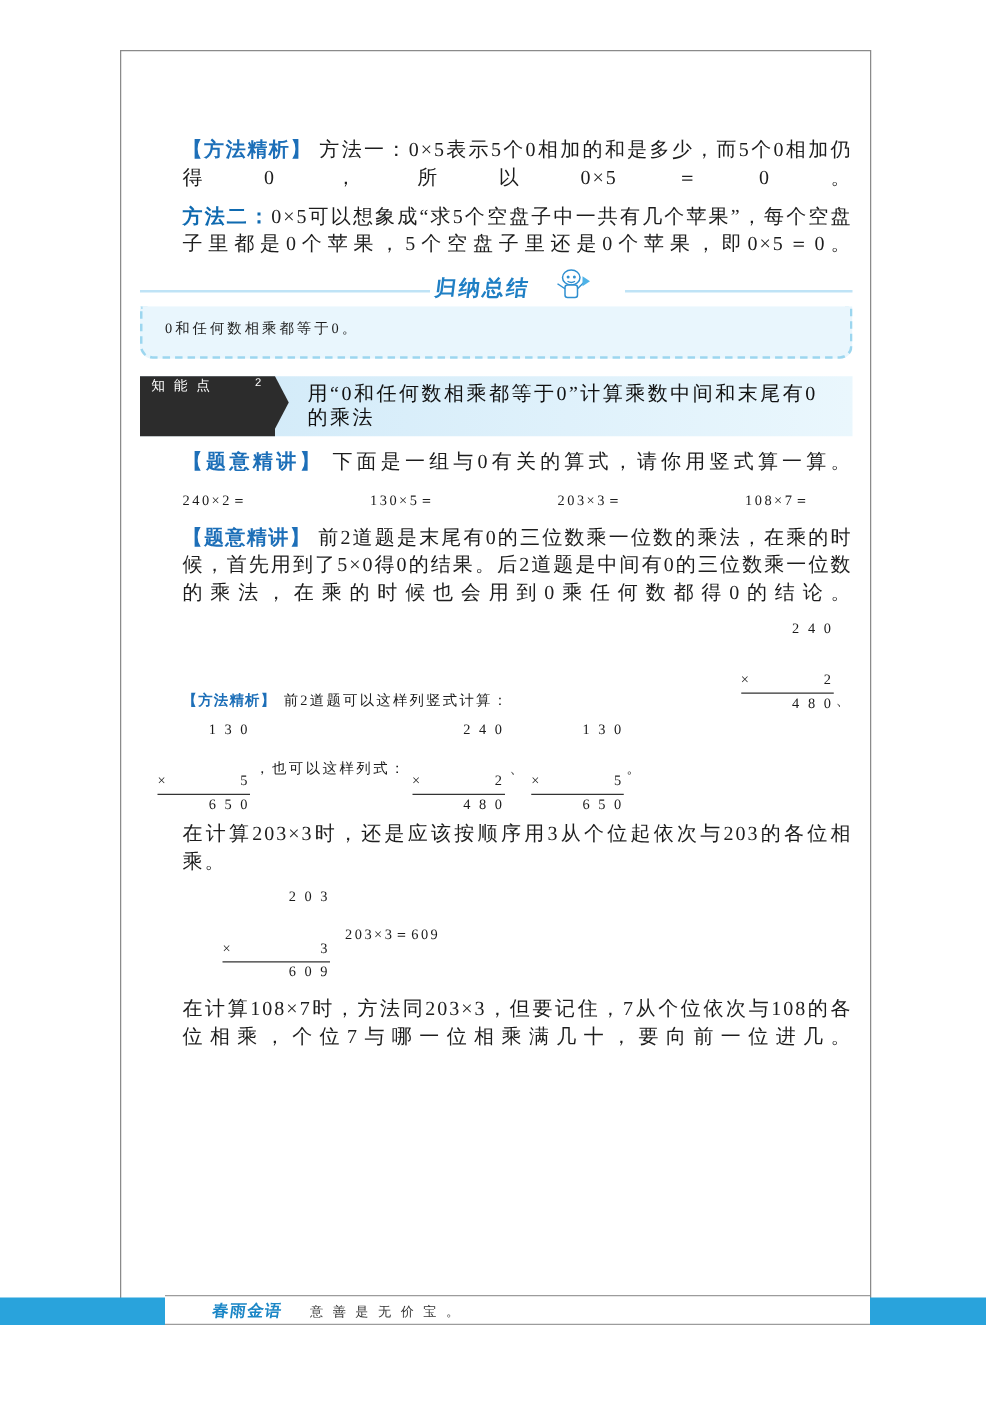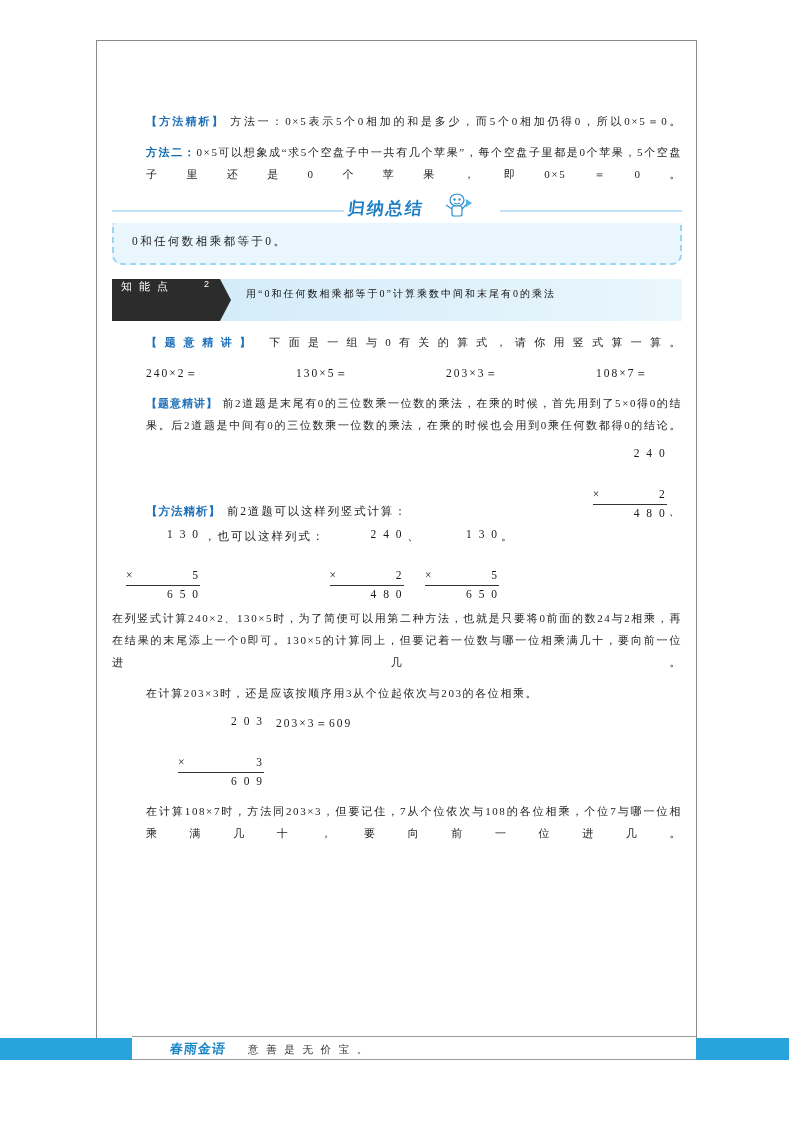--- a/index.html
+++ b/index.html
@@ -43,21 +43,21 @@
 
   .content {
     position: absolute;
     left: 112px;
     top: 110px;
     width: 570px;
   }
 
   p.para {
     margin: 0 0 9px 0;
-    font-size: 11px;
+    font-size: 16px;
     line-height: 22px;
     letter-spacing: 1.6px;
     text-align: justify;
     text-align-last: justify;
     color: #1d1d1d;
   }
   p.para.lastleft {
     text-align-last: left;
   }
   .indent { padding-left: 34px; }
@@ -155,21 +155,21 @@
     position: absolute;
     right: -11px; top: 0;
     width: 0; height: 0;
     border-top: 21px solid transparent;
     border-bottom: 21px solid transparent;
     border-left: 11px solid #2c2c2c;
   }
   .point-text {
     flex: 1;
     padding: 5px 12px 5px 26px;
-    font-size: 10px;
+    font-size: 16px;
     line-height: 19px;
     letter-spacing: 2px;
     color: #111;
   }
 
   .eqline {
     font-size: 11.5px;
     letter-spacing: 2px;
     line-height: 22px;
     margin: 0 0 8px 0;
@@ -192,21 +192,21 @@
   }
   .vcalc .r1, .vcalc .r2, .vcalc .r3 { white-space: pre; margin-top: 24px; }
   .vcalc .r2 {
     border-bottom: 1px solid #333;
     padding-bottom: 1px;
   }
   .vcalc .r2 .mul { float: left; }
 
   .calcrow {
     display: flex;
-    align-items: flex-start;
+    align-items: center;
     font-size: 11.5px;
     letter-spacing: 2px;
     line-height: 20px;
     margin: 2px 0 4px 0;
   }
 
   .block-right {
     margin: 6px 0 4px 0;
     padding-left: 34px;
     font-size: 11.5px;
@@ -347,21 +347,20 @@
       </span>
       <span style="margin:0 4px">、</span>
       <span class="vcalc">
         <span class="r1">1 3 0</span><br>
         <span class="r2" style="display:block;min-width:74px"><span class="mul">×</span><span>5</span></span>
         <span class="r3">6 5 0</span>
       </span>
       <span style="margin-left:2px">。</span>
     </div>
 
-    <p class="para">在列竖式计算240×2、130×5时，为了简便可以用第二种方法，也就是只要将0前面的数24与2相乘，再在结果的末尾添上一个0即可。130×5的计算同上，但要记着一位数与哪一位相乘满几十，要向前一位进几。</p>
 
     <p class="para indent lastleft">在计算203×3时，还是应该按顺序用3从个位起依次与203的各位相乘。</p>
 
     <div class="calcrow" style="margin-top:8px">
       <span class="vcalc" style="margin-left:66px">
         <span class="r1">2 0 3</span><br>
         <span class="r2" style="display:block;min-width:86px"><span class="mul">×</span><span>3</span></span>
         <span class="r3">6 0 9</span>
       </span>
       <span style="margin-left:12px;padding-bottom:1px">203×3＝609</span>

